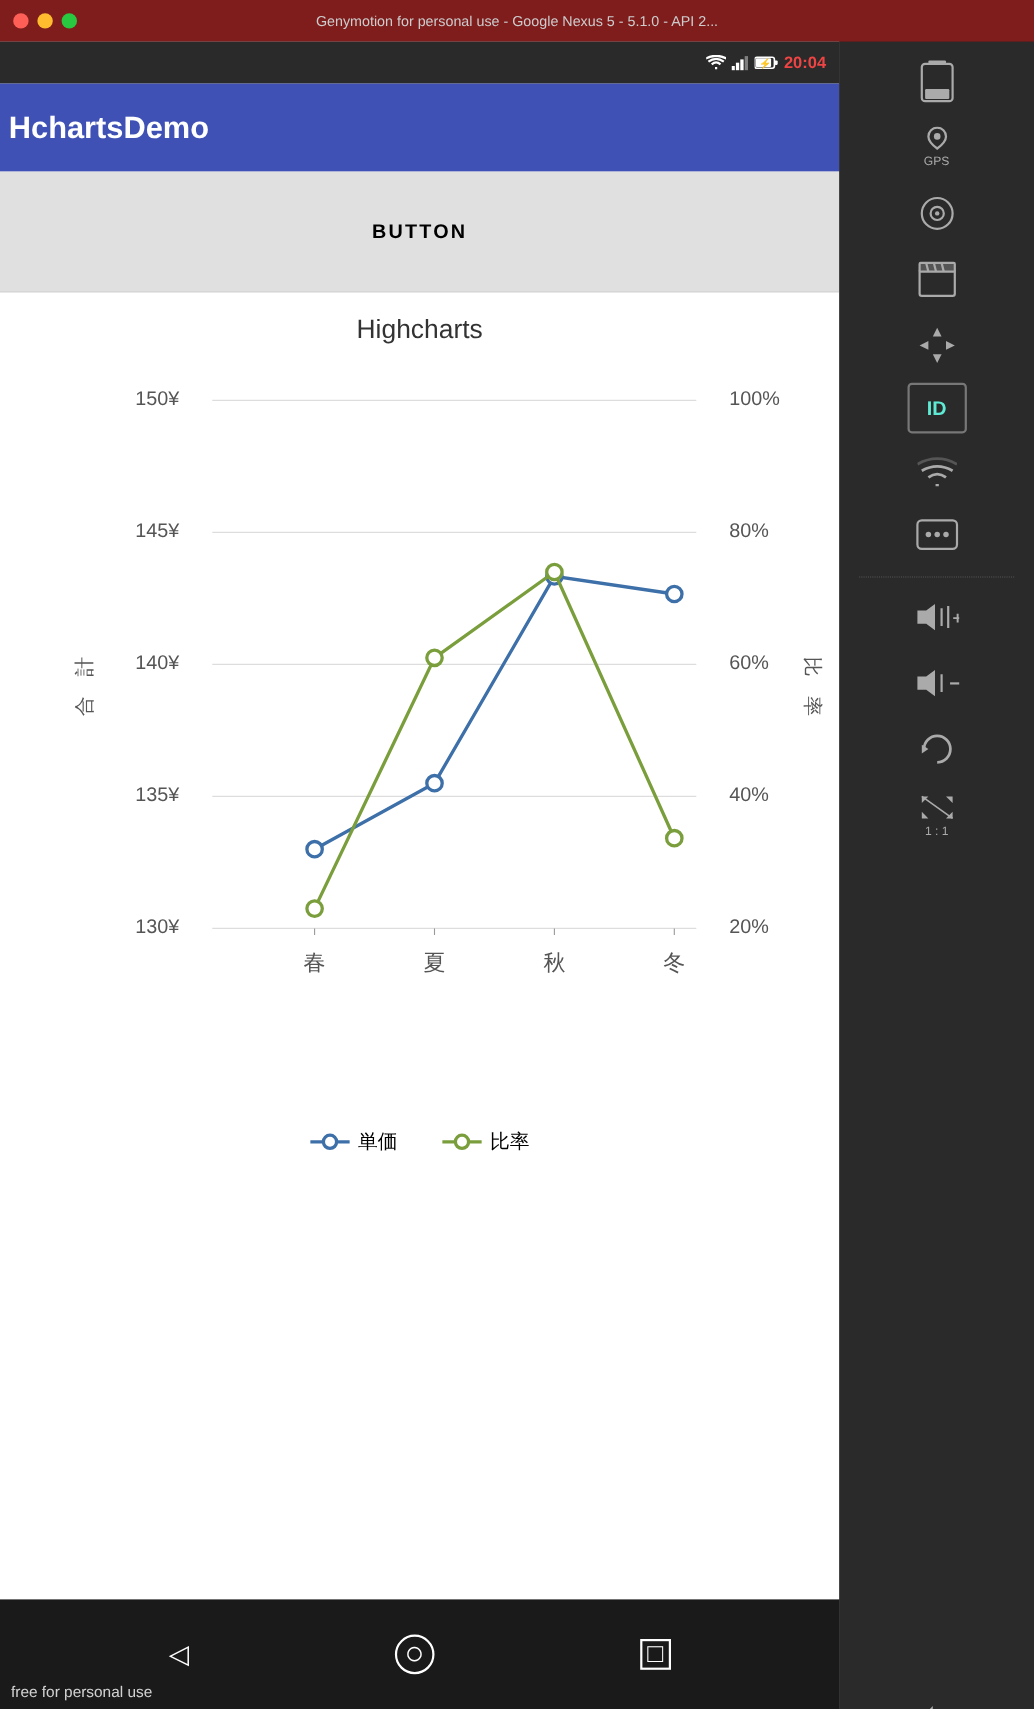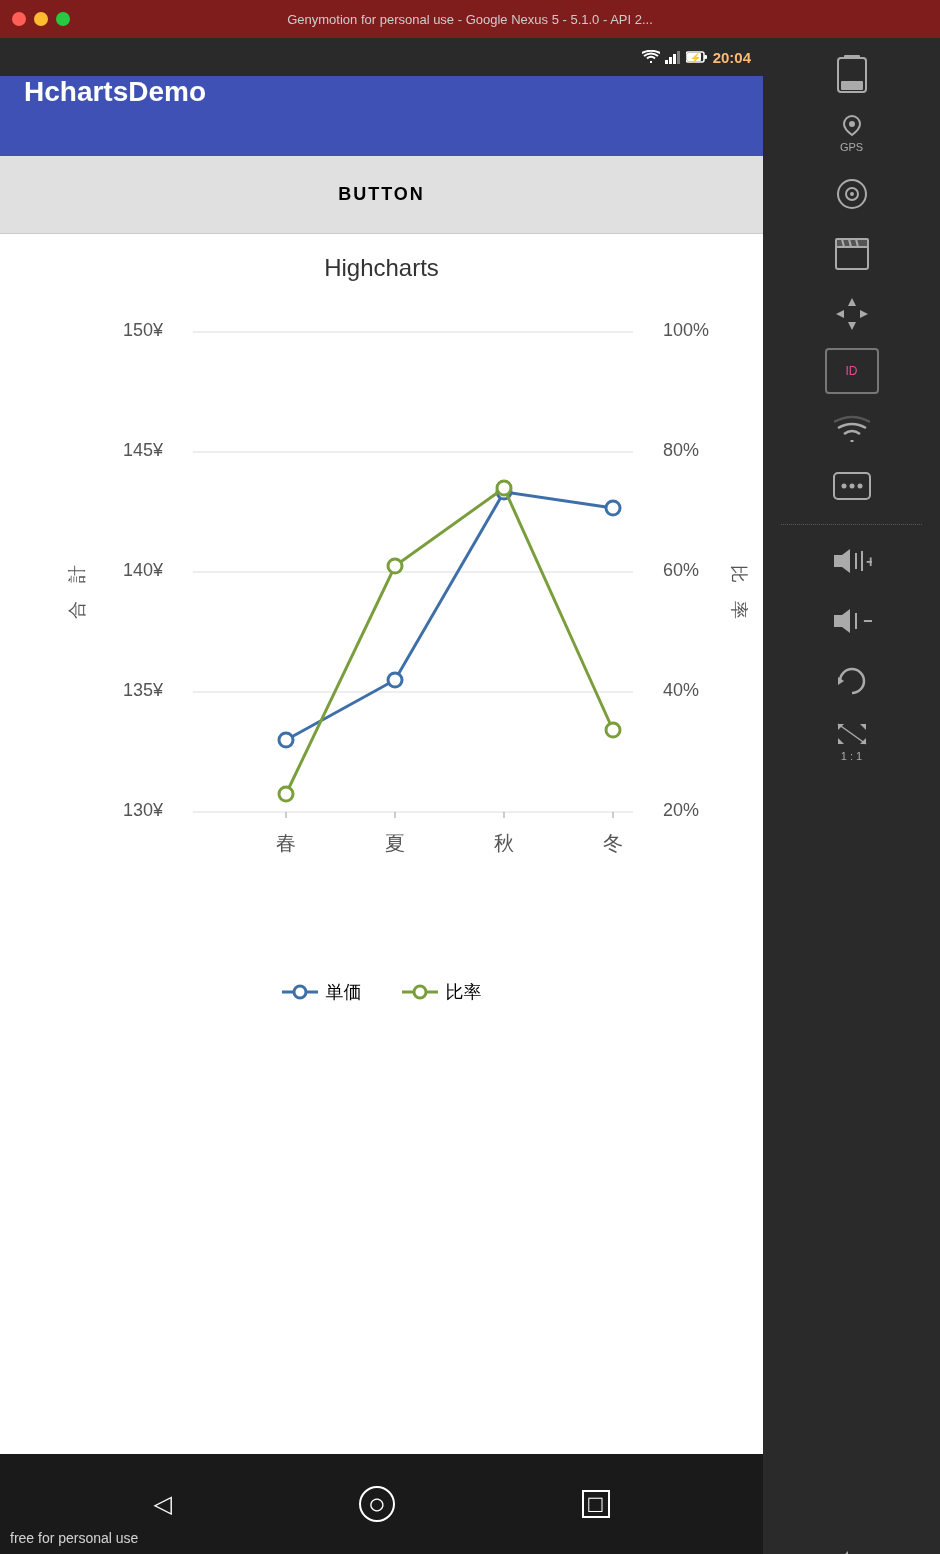--- a/index.html
+++ b/index.html
@@ -33,43 +33,43 @@
       justify-content: flex-end;
       padding: 0 12px;
       gap: 6px;
     }
     .status-icons {
       display: flex;
       align-items: center;
       gap: 5px;
     }
     .status-time {
-      color: #fdba74;
+      color: #ef4444;
       font-size: 15px;
       font-weight: bold;
     }
 
     
     .app-bar {
       background: #3f51b5;
       height: 80px;
       display: flex;
-      align-items: flex-start;
-      padding: 0 24px;
+      align-items: center;
+      padding: 0 8px;
     }
     .app-title {
       color: white;
       font-size: 28px;
       font-weight: bold;
     }
 
     
     .button-area {
       background: #e0e0e0;
-      padding: 16px;
+      padding: 32px;
       display: flex;
       align-items: center;
       justify-content: center;
       border-bottom: 1px solid #ccc;
     }
     .main-button {
       background: #e0e0e0;
       border: none;
       font-size: 18px;
       font-weight: bold;
@@ -99,21 +99,21 @@
       flex: 1;
       display: flex;
       align-items: center;
       justify-content: flex-end;
     }
 
     
     .chart-legend {
       display: flex;
       gap: 40px;
-      margin-top: 8px;
+      margin-top: 22px;
       margin-bottom: 10px;
       align-items: center;
     }
     .legend-item {
       display: flex;
       align-items: center;
       gap: 8px;
       font-size: 16px;
     }
 
@@ -370,21 +370,21 @@
     <div class="sidebar-icon">
       <svg width="36" height="36" viewBox="0 0 36 36">
         <polygon points="18,2 22,10 14,10" fill="#aaa"></polygon>
         <polygon points="18,34 22,26 14,26" fill="#aaa"></polygon>
         <polygon points="2,18 10,14 10,22" fill="#aaa"></polygon>
         <polygon points="34,18 26,14 26,22" fill="#aaa"></polygon>
       </svg>
     </div>
 
     <div class="sidebar-icon" style="border:2px solid #777; border-radius:4px; width:54px; height:46px;">
-      <span style="color:#ec4899; font-size:12px; font-weight:normal;">ID</span>
+      <span style="color:#5eead4; font-size:18px; font-weight:bold;">ID</span>
     </div>
 
     <div class="sidebar-icon">
       <svg width="36" height="32" viewBox="0 0 36 32">
         <path d="M18 28 L18 30" stroke="#aaa" stroke-width="3" fill="none"></path>
         <path d="M10 22 Q18 16 26 22" stroke="#aaa" stroke-width="2.5" fill="none"></path>
         <path d="M4 16 Q18 8 32 16" stroke="#aaa" stroke-width="2.5" fill="none"></path>
         <path d="M0 10 Q18 0 36 10" stroke="#555" stroke-width="2.5" fill="none"></path>
       </svg>
     </div>

